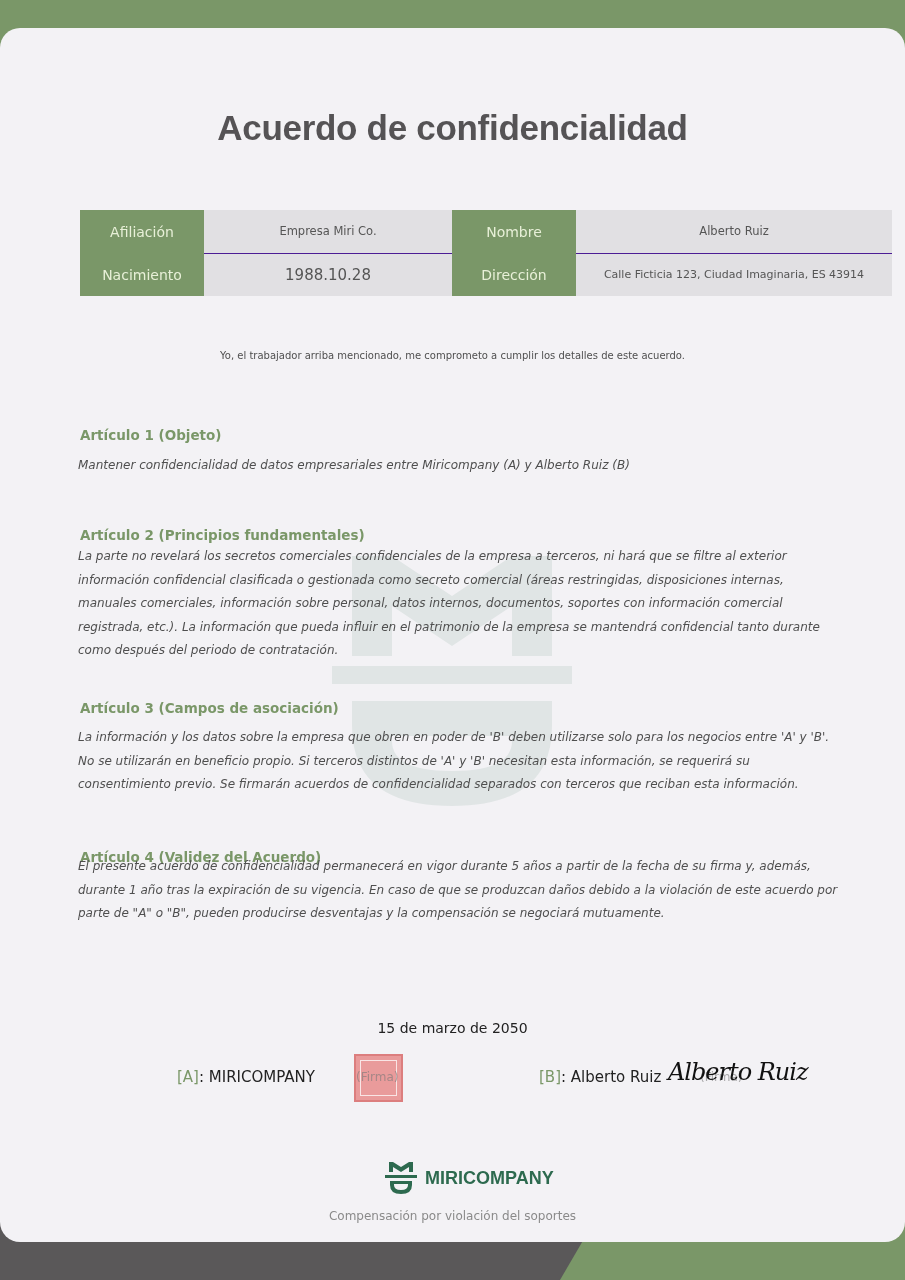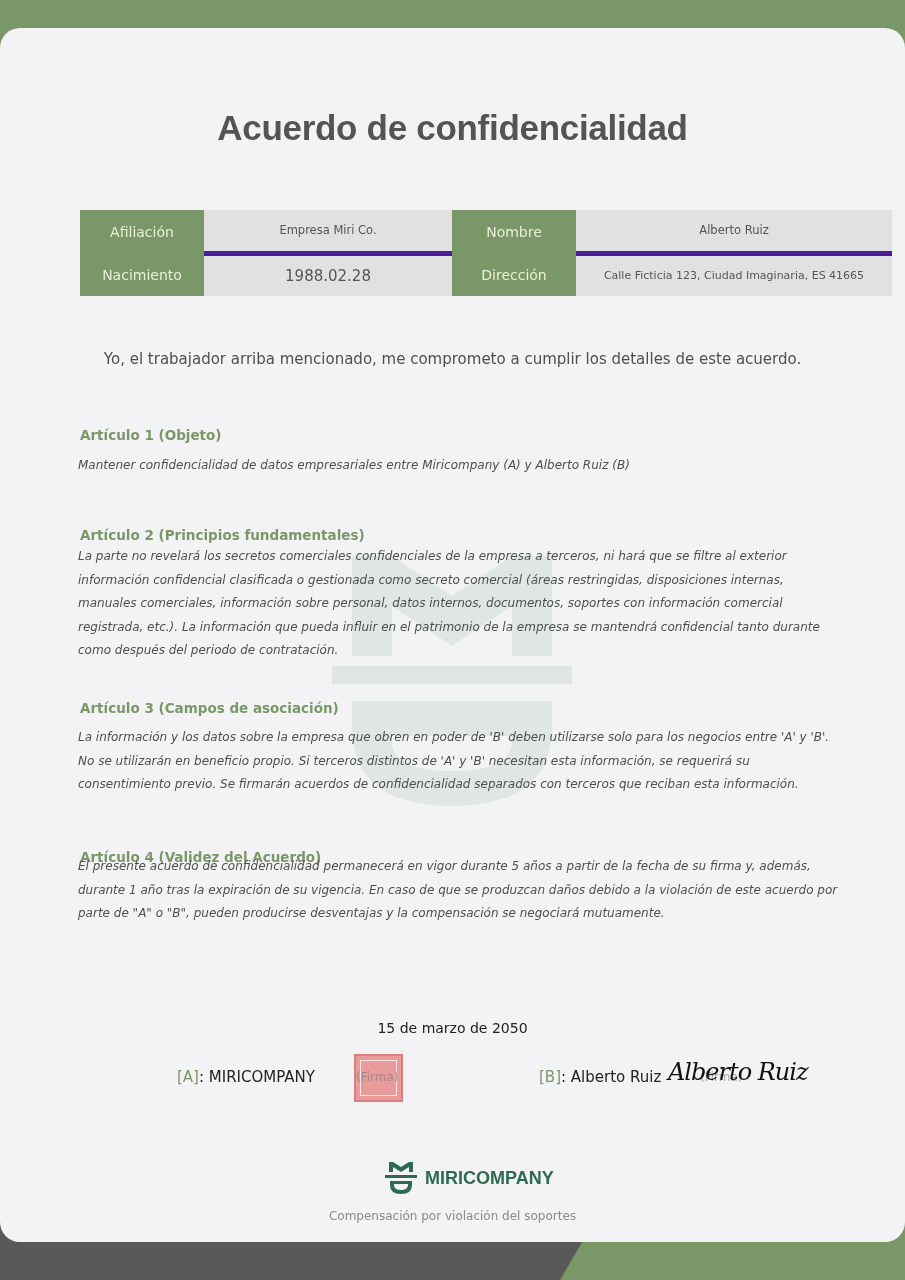--- a/index.html
+++ b/index.html
@@ -44,25 +44,25 @@
     .info-table td {
       height: 43px; font-size: 14px; text-align: center; vertical-align: middle;
     }
     .info-table td.lbl {
       width: 124px; background: #7a9768; color: #e8f0d8; font-size: 14px;
     }
     .info-table td.val {
       background: #e1e0e3; color: #555; font-size: 11.5px;
     }
     .info-table td.val.big { font-size: 15px; }
-    .info-table tr:first-child td.val { border-bottom: 5px solid #4c1d95; }
+    .info-table tr:first-child td.val { border-bottom: 1px solid #4c1d95; }
     .info-table td.val.addr { font-size: 11px; white-space: nowrap; }
     .intro {
       position: absolute; left: 0; right: 0; top: 322px;
-      text-align: center; font-size: 15px; color: #4f4f4f;
+      text-align: center; font-size: 10px; color: #4f4f4f;
     }
     .article-title {
       position: absolute; left: 80px;
       font-size: 13.5px; color: #7a9768; margin-top: 8px;
     }
     .article-body {
       position: absolute; left: 78px; width: 760px;
       font-size: 12px; line-height: 23.5px; color: #4f4f4f; font-style: italic;
     }
     .date {
@@ -122,23 +122,23 @@
   <table class="info-table">
     <tbody>
         <tr>
       <td class="lbl">Afiliación</td>
       <td class="val" style="width:248px">Empresa Miri Co.</td>
       <td class="lbl">Nombre</td>
       <td class="val">Alberto Ruiz</td>
     </tr>
     <tr>
       <td class="lbl">Nacimiento</td>
-      <td class="val big">1988.02.28</td>
+      <td class="val big">1988.10.28</td>
       <td class="lbl">Dirección</td>
-      <td class="val addr">Calle Ficticia 123, Ciudad Imaginaria, ES 41665</td>
+      <td class="val addr">Calle Ficticia 123, Ciudad Imaginaria, ES 43914</td>
     </tr>
   </tbody>
     </table>
 
   <p class="intro">Yo, el trabajador arriba mencionado, me comprometo a cumplir los detalles de este acuerdo.</p>
 
   <h2 class="article-title" style="top:391px">Artículo 1 (Objeto)</h2>
   <p class="article-body" style="top:426px">Mantener confidencialidad de datos empresariales entre Miricompany (A) y Alberto Ruiz (B)</p>
 
   <h2 class="article-title" style="top:491px">Artículo 2 (Principios fundamentales)</h2>

